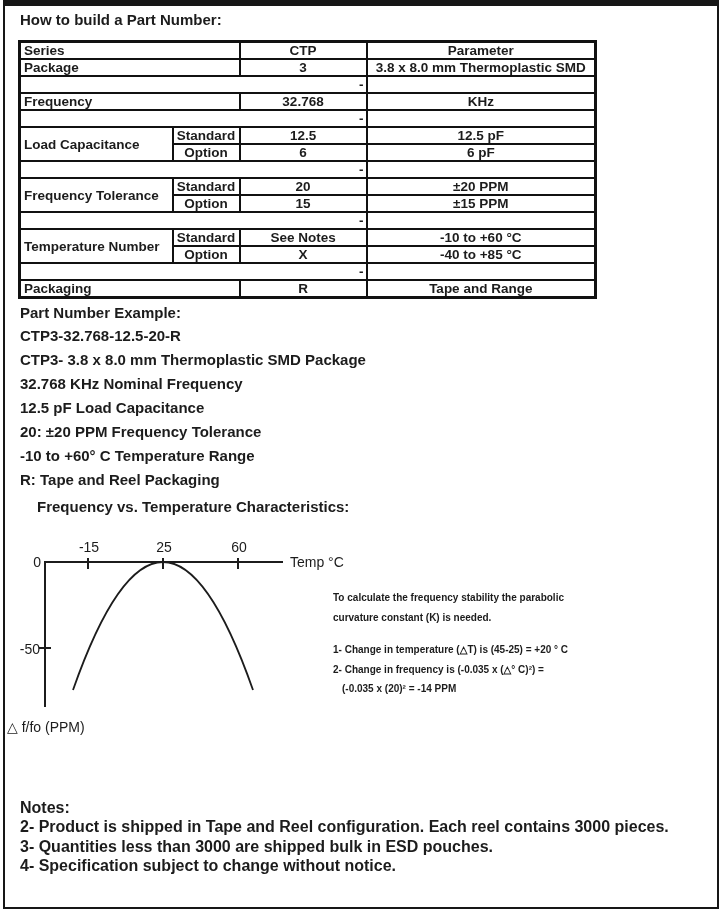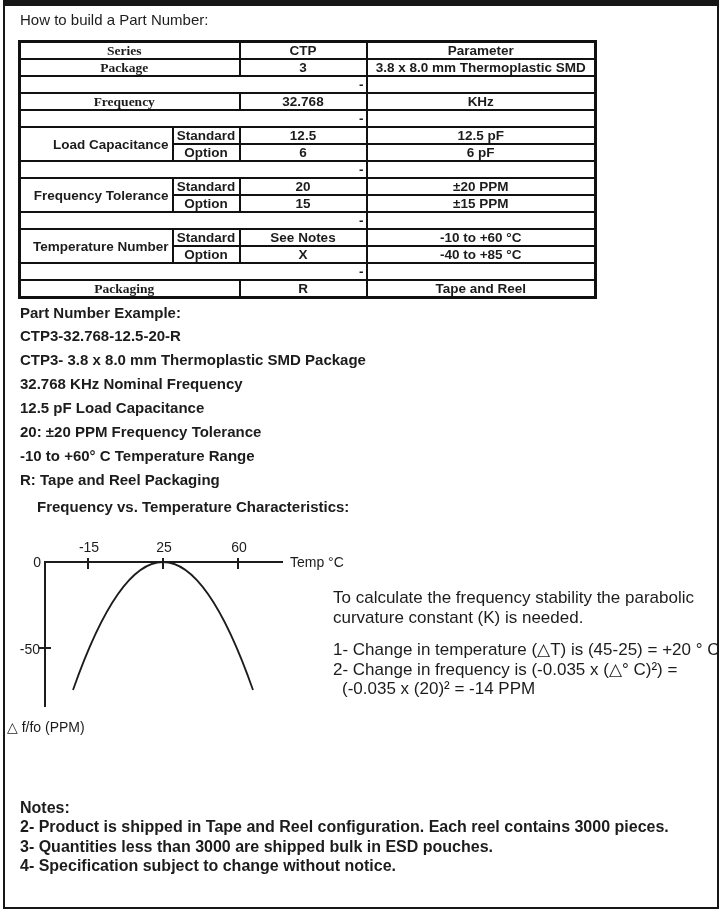--- a/index.html
+++ b/index.html
@@ -10,48 +10,48 @@
     color:#1c1c1c;
     overflow:hidden;
   }
   .page-border {
     position:absolute; left:3px; top:0; width:716px; height:909px;
     border:2px solid #161616; border-top:6px solid #161616;
     pointer-events:none;
   }
   .doc-title {
     position:absolute; left:20px; top:11px;
-    font-size:15px; font-weight:normal; white-space:nowrap;
+    font-size:15px; font-weight:bold; white-space:nowrap;
   }
   
   .pn-table {
     position:absolute; left:18px; top:40px;
     border-collapse:collapse; table-layout:fixed; width:576px;
     border:3px solid #111;
   }
   .pn-table td {
     border:2px solid #111;
     height:15px; line-height:15px;
     padding:0 3px;
     font-size:13.5px; font-weight:bold;
     white-space:nowrap; overflow:hidden;
     text-align:center; vertical-align:middle;
   }
-  .pn-table td.lab   { text-align:center; padding-right:14px;font-family:Liberation Serif, serif; }
-  .pn-table td.grp   { text-align:right; }
+  .pn-table td.lab   { text-align:left; padding-right:14px; }
+  .pn-table td.grp   { text-align:left; }
   .pn-table td.dash  { text-align:right; padding-right:2px; }
   
   .example-block { position:absolute; left:20px; top:302px; font-size:15px; font-weight:bold; }
   .example-block .hd { line-height:22px; white-space:nowrap; }
   .example-block .ln { line-height:24px; white-space:nowrap; }
   .freq-heading {
     position:absolute; left:20px; top:498px;
     font-size:15px; font-weight:bold; white-space:nowrap;margin-left:17px;
   }
-  .calc-block { position:absolute; left:333px; top:588px; font-size:17px; font-weight:normal; }
+  .calc-block { position:absolute; left:333px; top:588px; font-size:10px; font-weight:bold; }
   .calc-block .ln { line-height:19.5px; white-space:nowrap; }
   .calc-block .gap { height:13px; }
   .calc-block .indent { padding-left:9px; }
   .notes-block { position:absolute; left:20px; top:798px; font-size:16px; font-weight:bold; }
   .notes-block .ln { line-height:19.4px; white-space:nowrap; }
   
   .chart-wrap { position:absolute; left:5px; top:535px; width:360px; height:212px; }
   .chart-wrap svg text {
     font-family:"Liberation Sans", sans-serif;
     font-size:14px; fill:#1c1c1c; font-weight:normal;
@@ -136,21 +136,21 @@
     <td>X</td>
     <td>-40 to +85 °C</td>
   </tr>
   <tr>
     <td colspan="3" class="dash">-</td>
     <td></td>
   </tr>
   <tr>
     <td colspan="2" class="lab">Packaging</td>
     <td>R</td>
-    <td>Tape and Reel</td>
+    <td>Tape and Range</td>
   </tr>
 </tbody>
   </table>
 
 <div class="example-block">
   <div class="hd">Part Number Example:</div>
   <div class="ln">CTP3-32.768-12.5-20-R</div>
   <div class="ln">CTP3- 3.8 x 8.0 mm Thermoplastic SMD Package</div>
   <div class="ln">32.768 KHz Nominal Frequency</div>
   <div class="ln">12.5 pF Load Capacitance</div>

